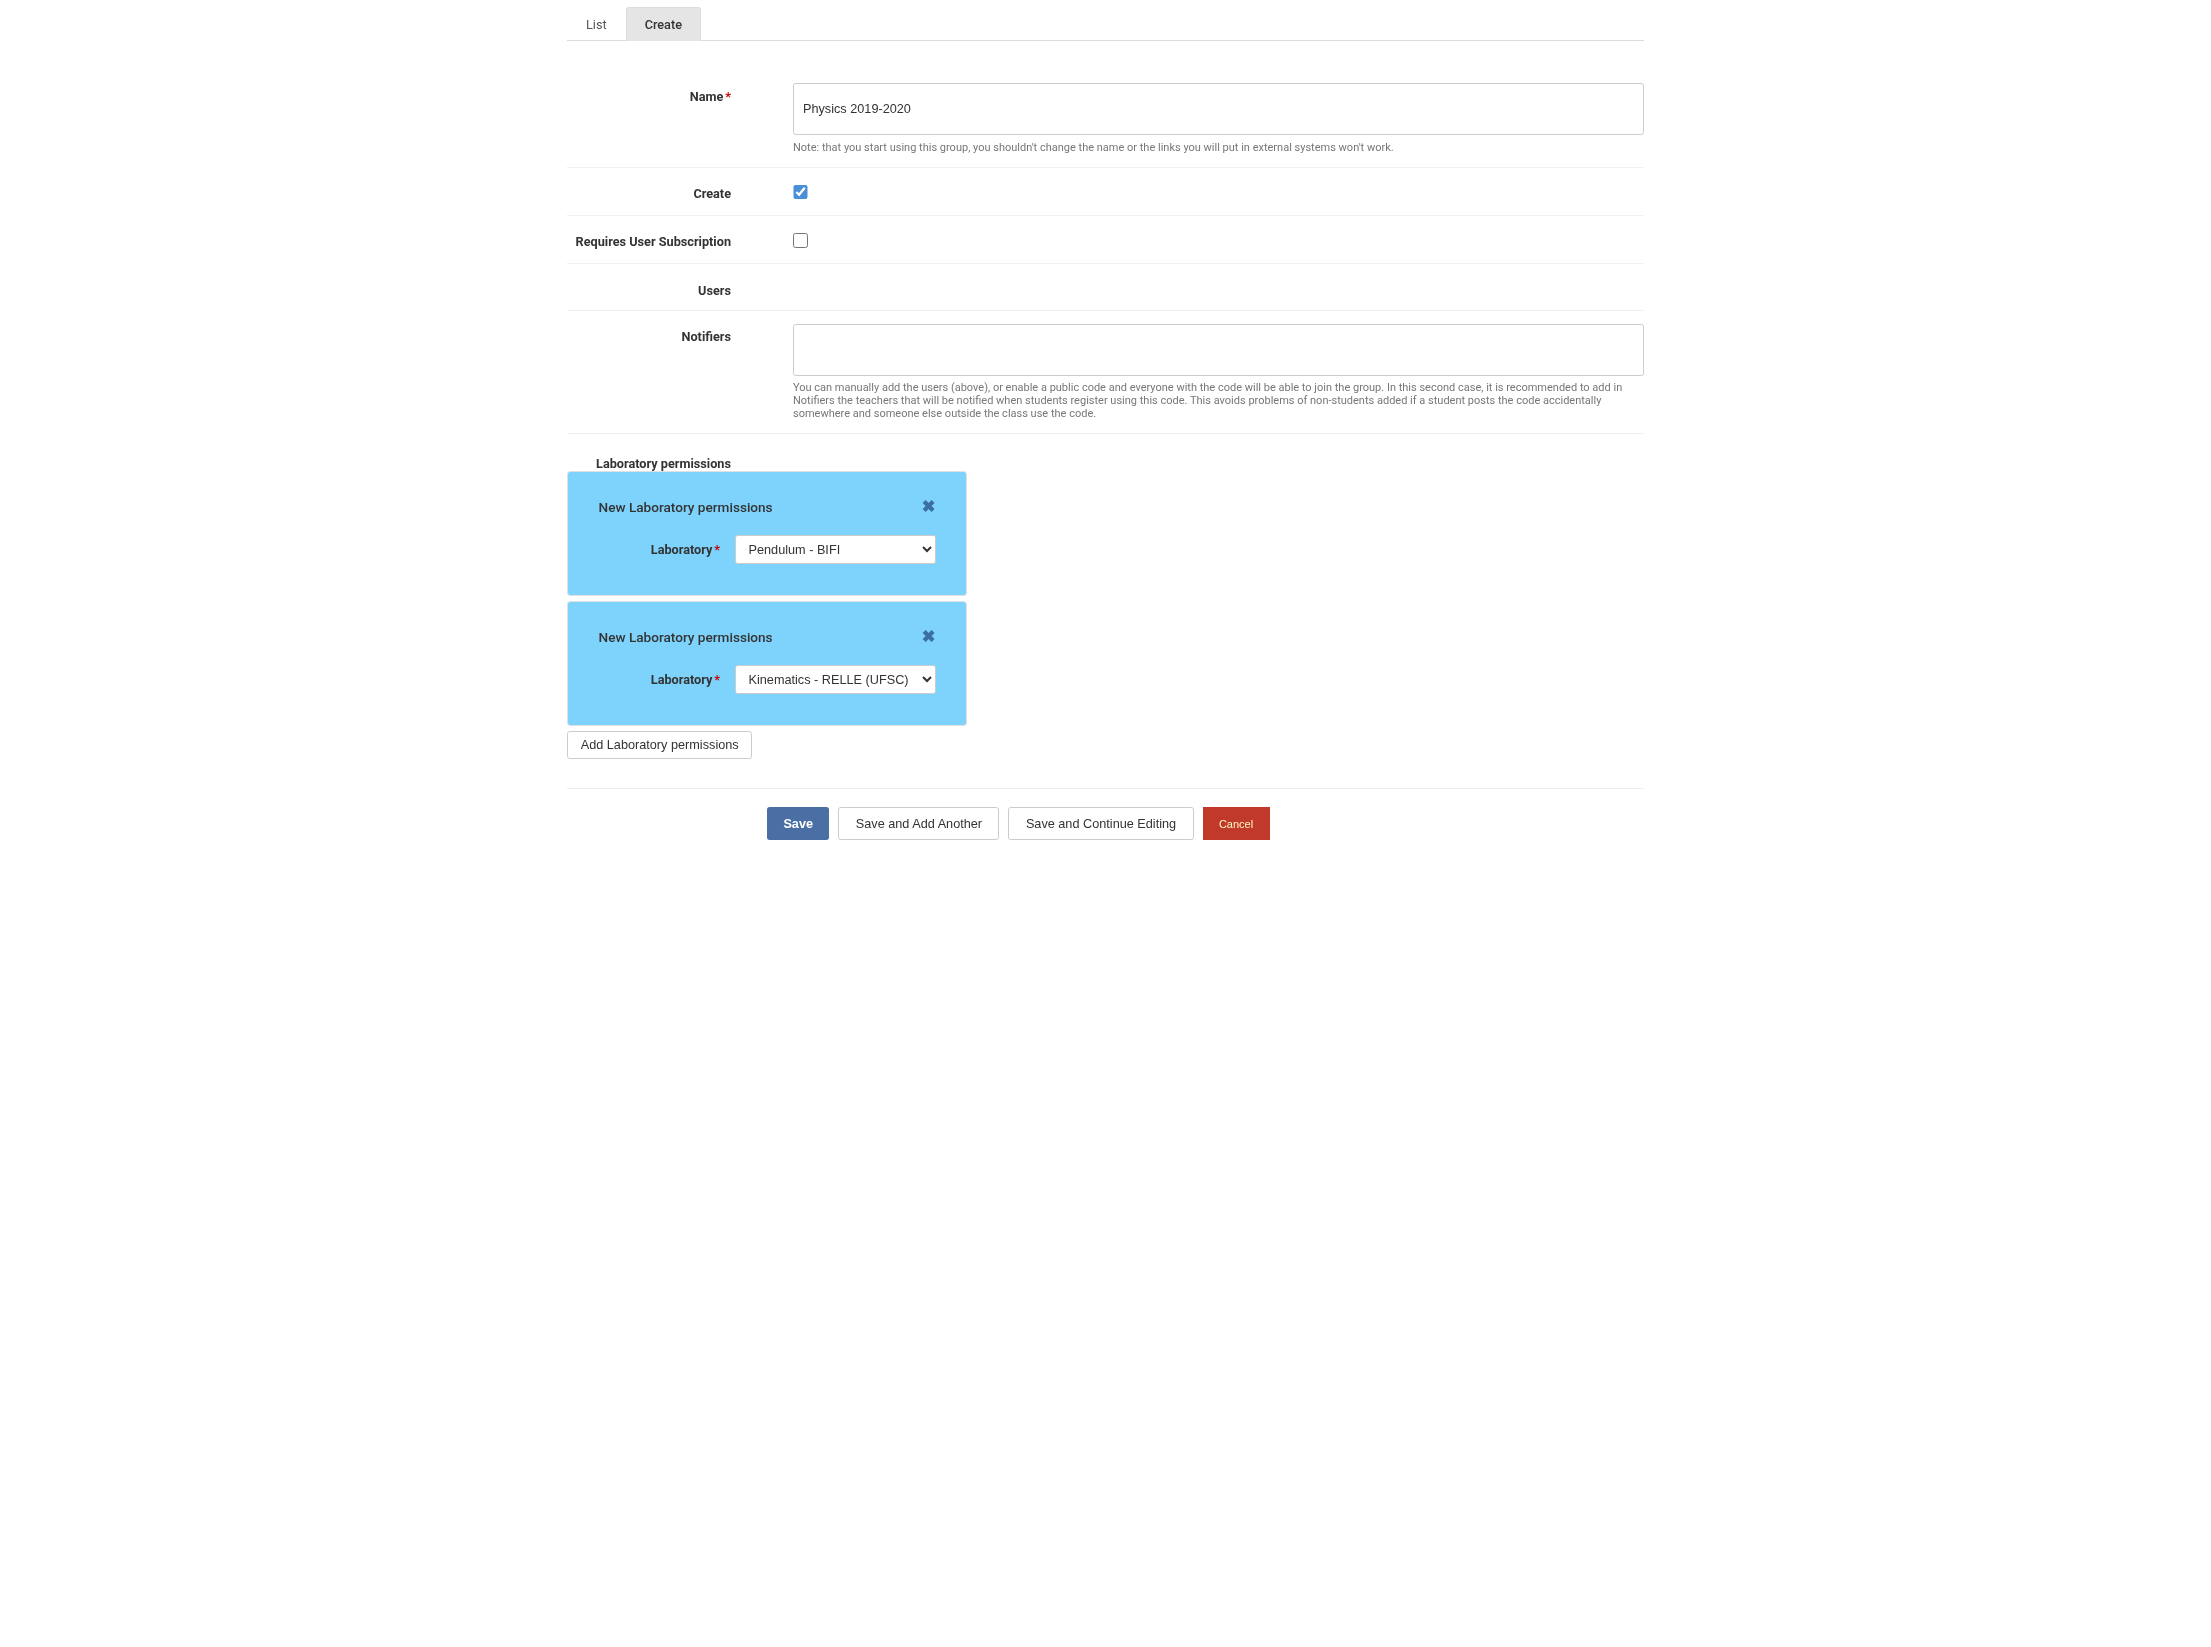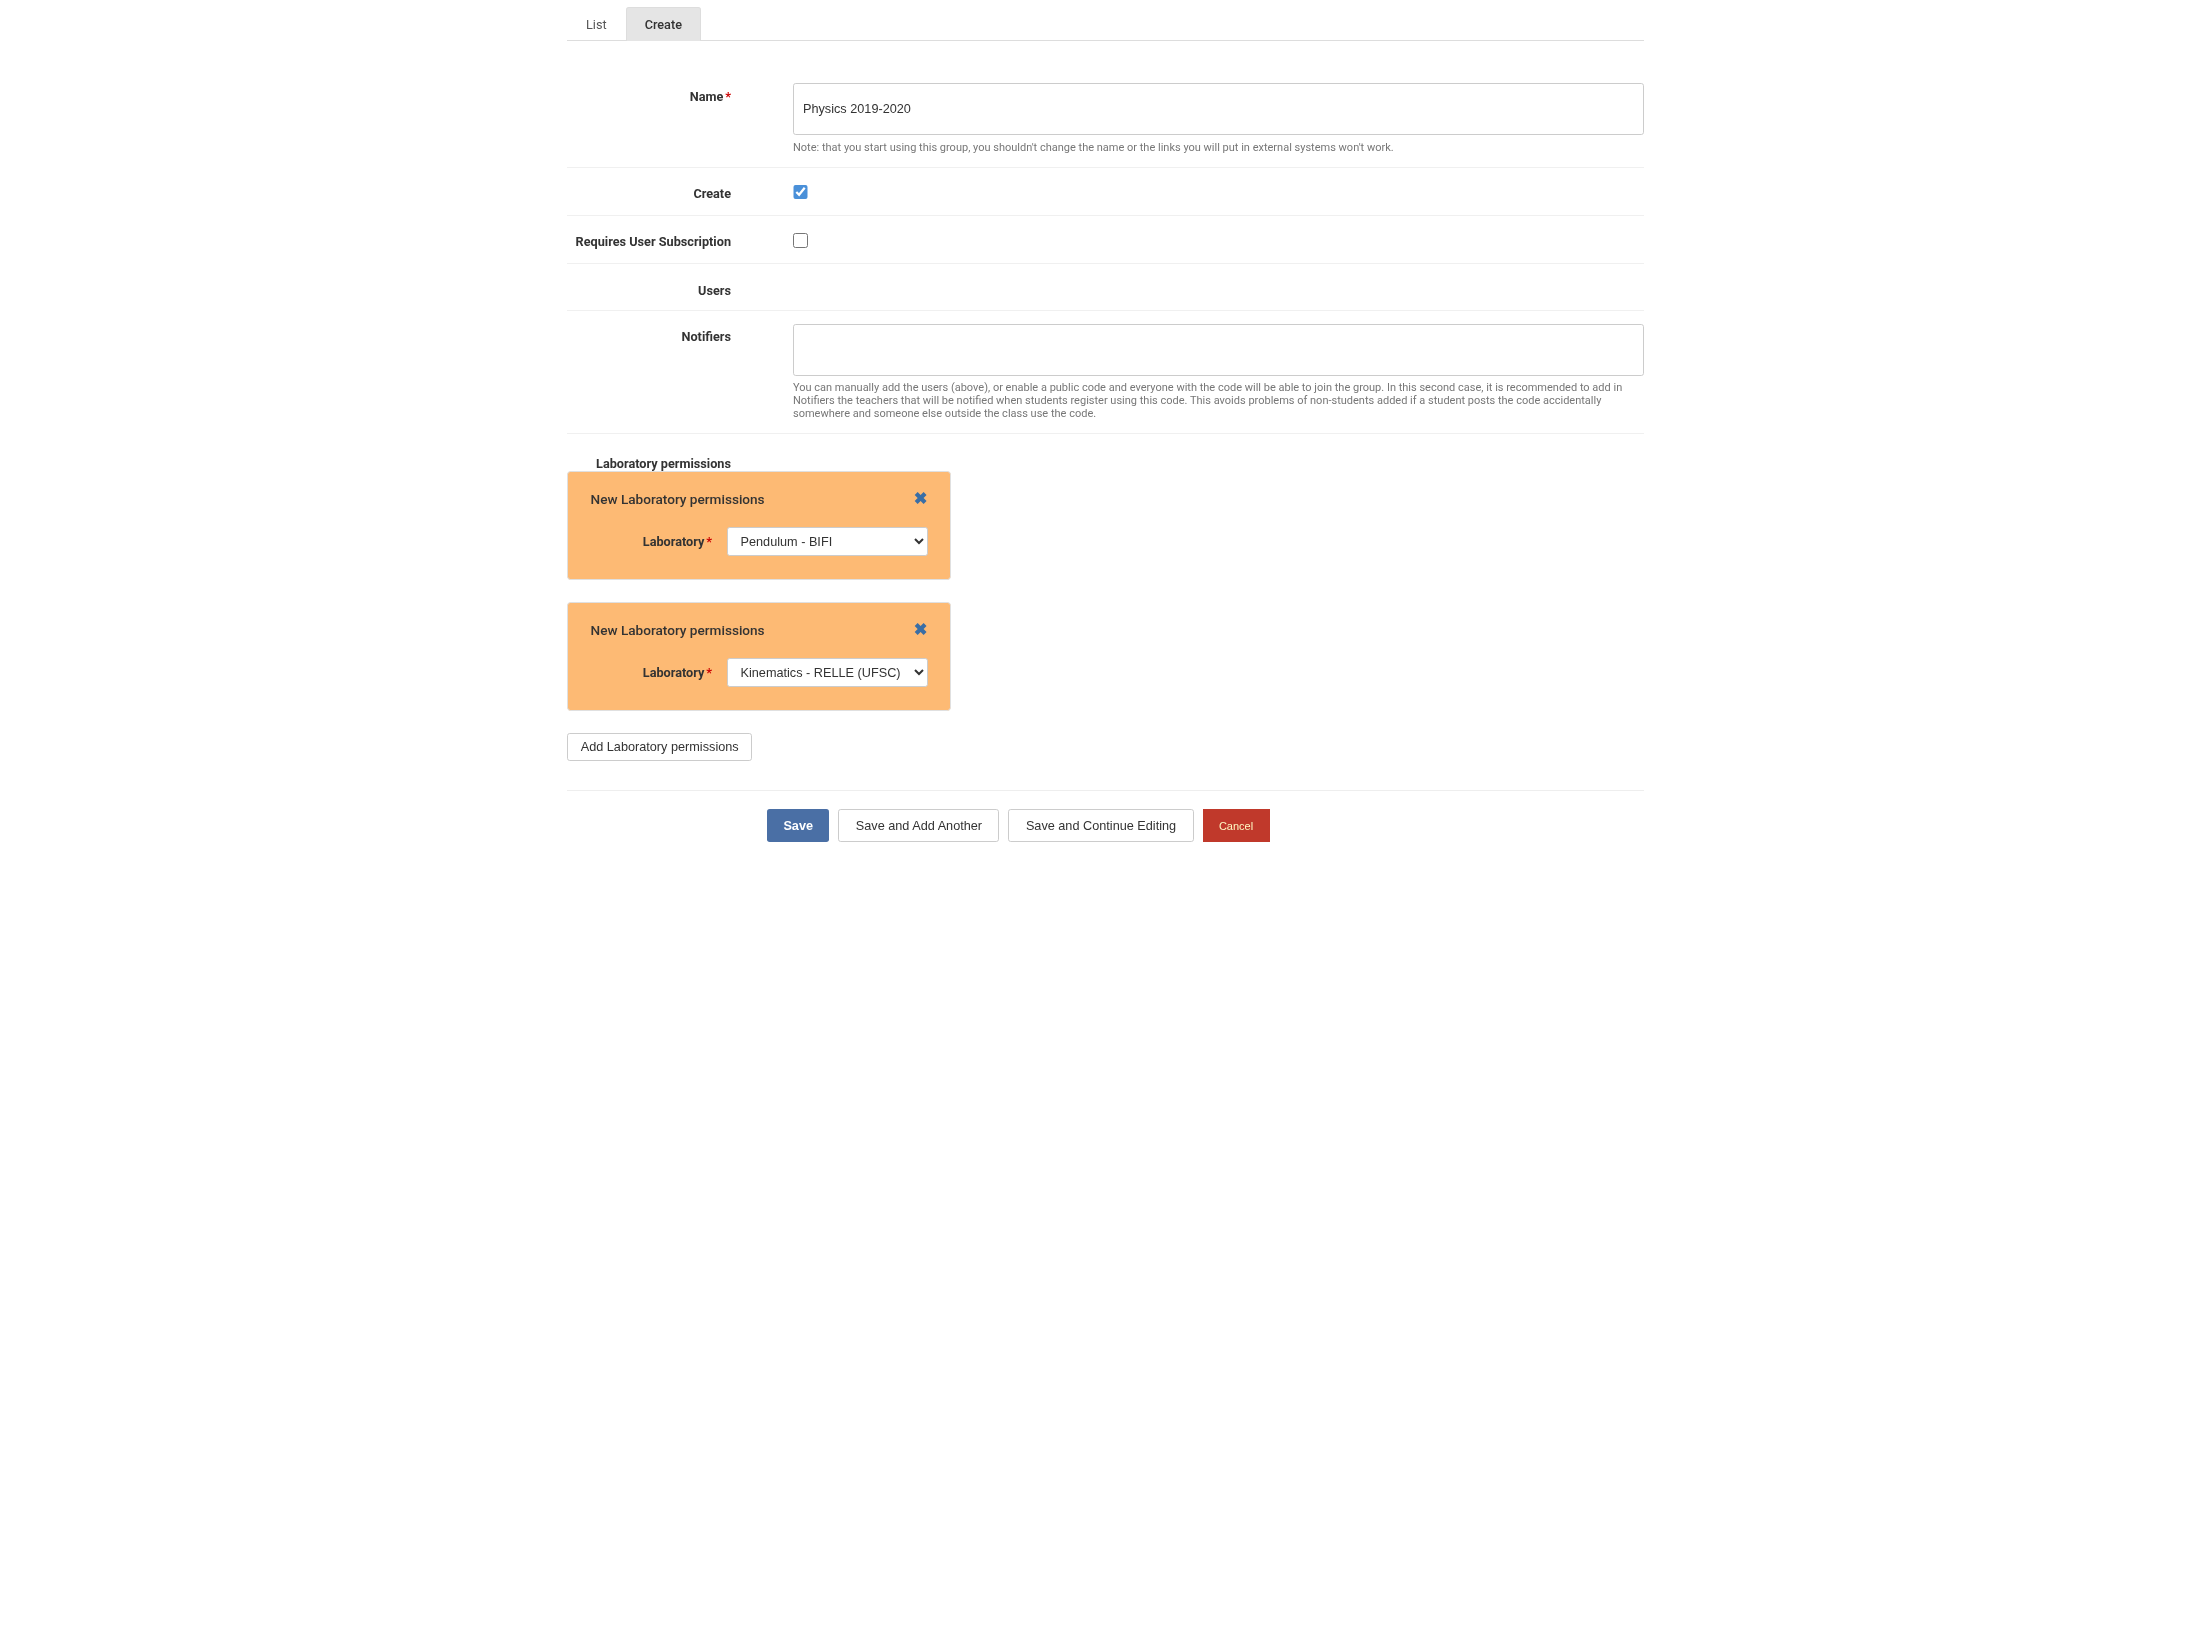--- a/index.html
+++ b/index.html
@@ -103,25 +103,25 @@
       font-size: 12.7px;
       padding-top: 9px;
       text-align: right;
       padding-right: 18px;
       color: #333;
     }
     .lab-permissions-cards {
       flex: 1;
     }
     .lab-card {
-      background: #fdba74;
+      background: #7dd3fc;
       border: 0.9px solid #e0e0e0;
       border-radius: 3.6px;
-      margin-bottom: 22px;
-      padding: 8px;
+      margin-bottom: 5px;
+      padding: 16px;
     }
     .lab-card-header {
       display: flex;
       justify-content: space-between;
       align-items: center;
       padding: 11px 14.5px;
       font-size: 13.6px;
       font-weight: 500;
       color: #333;
     }

